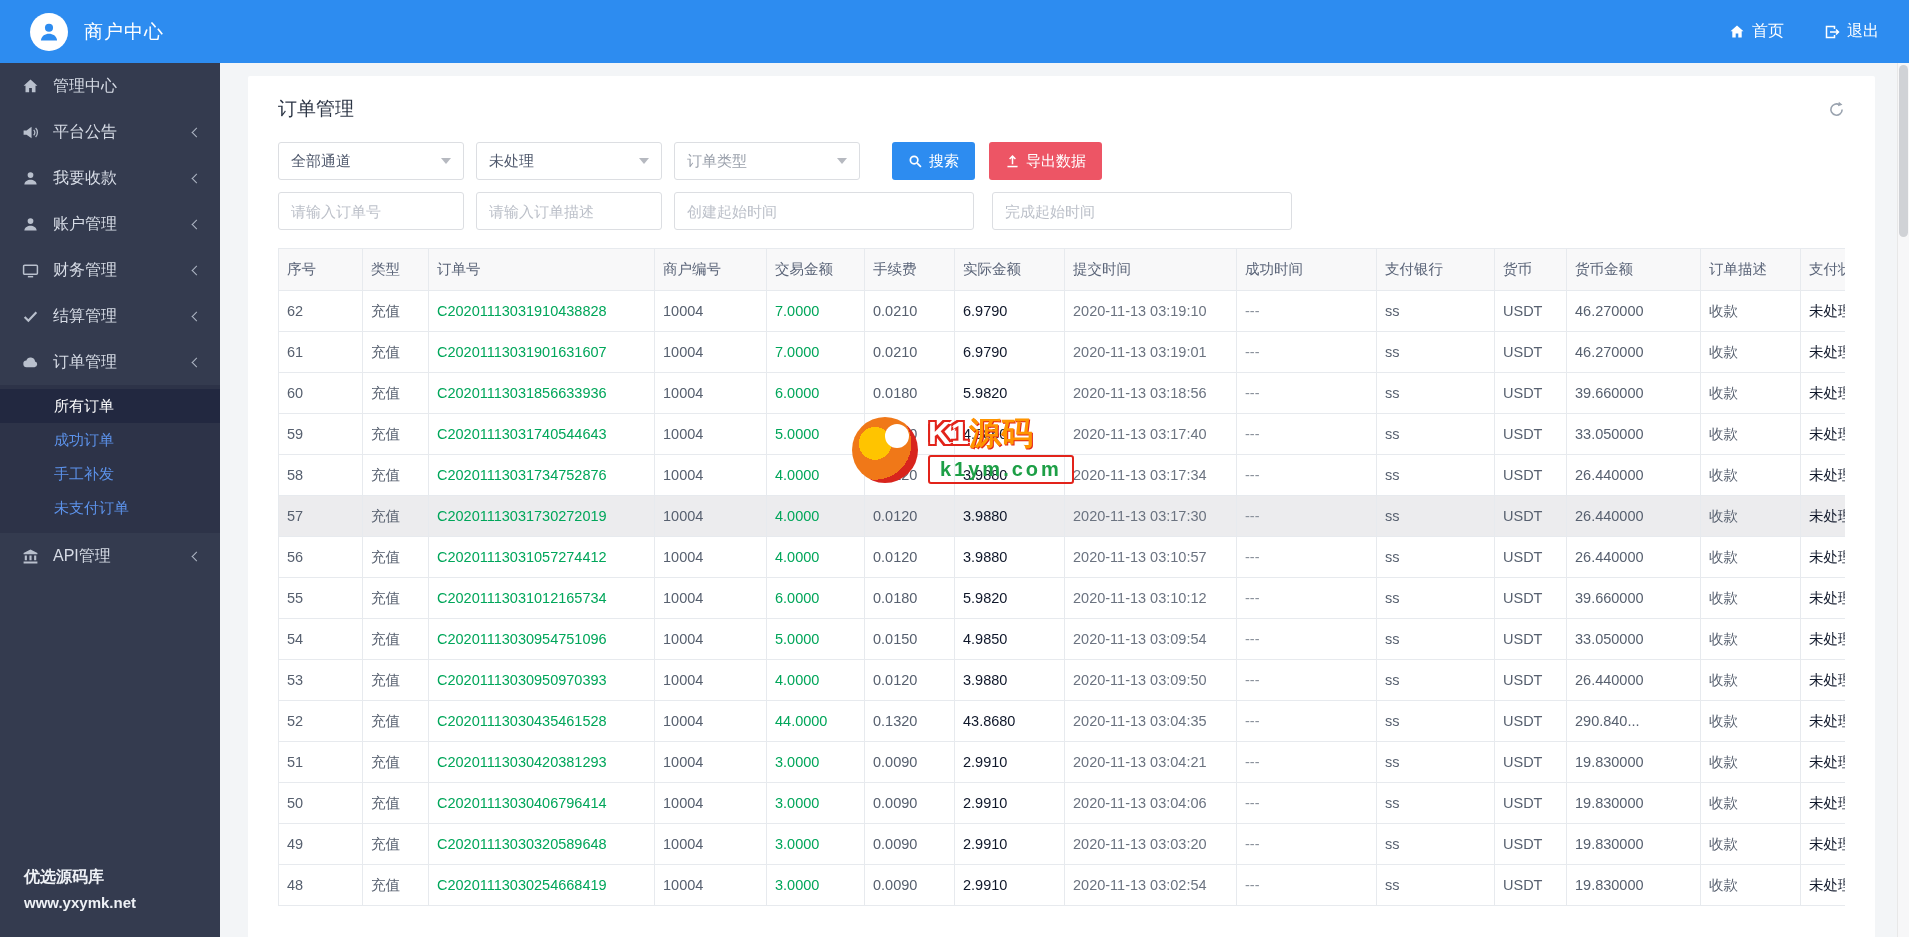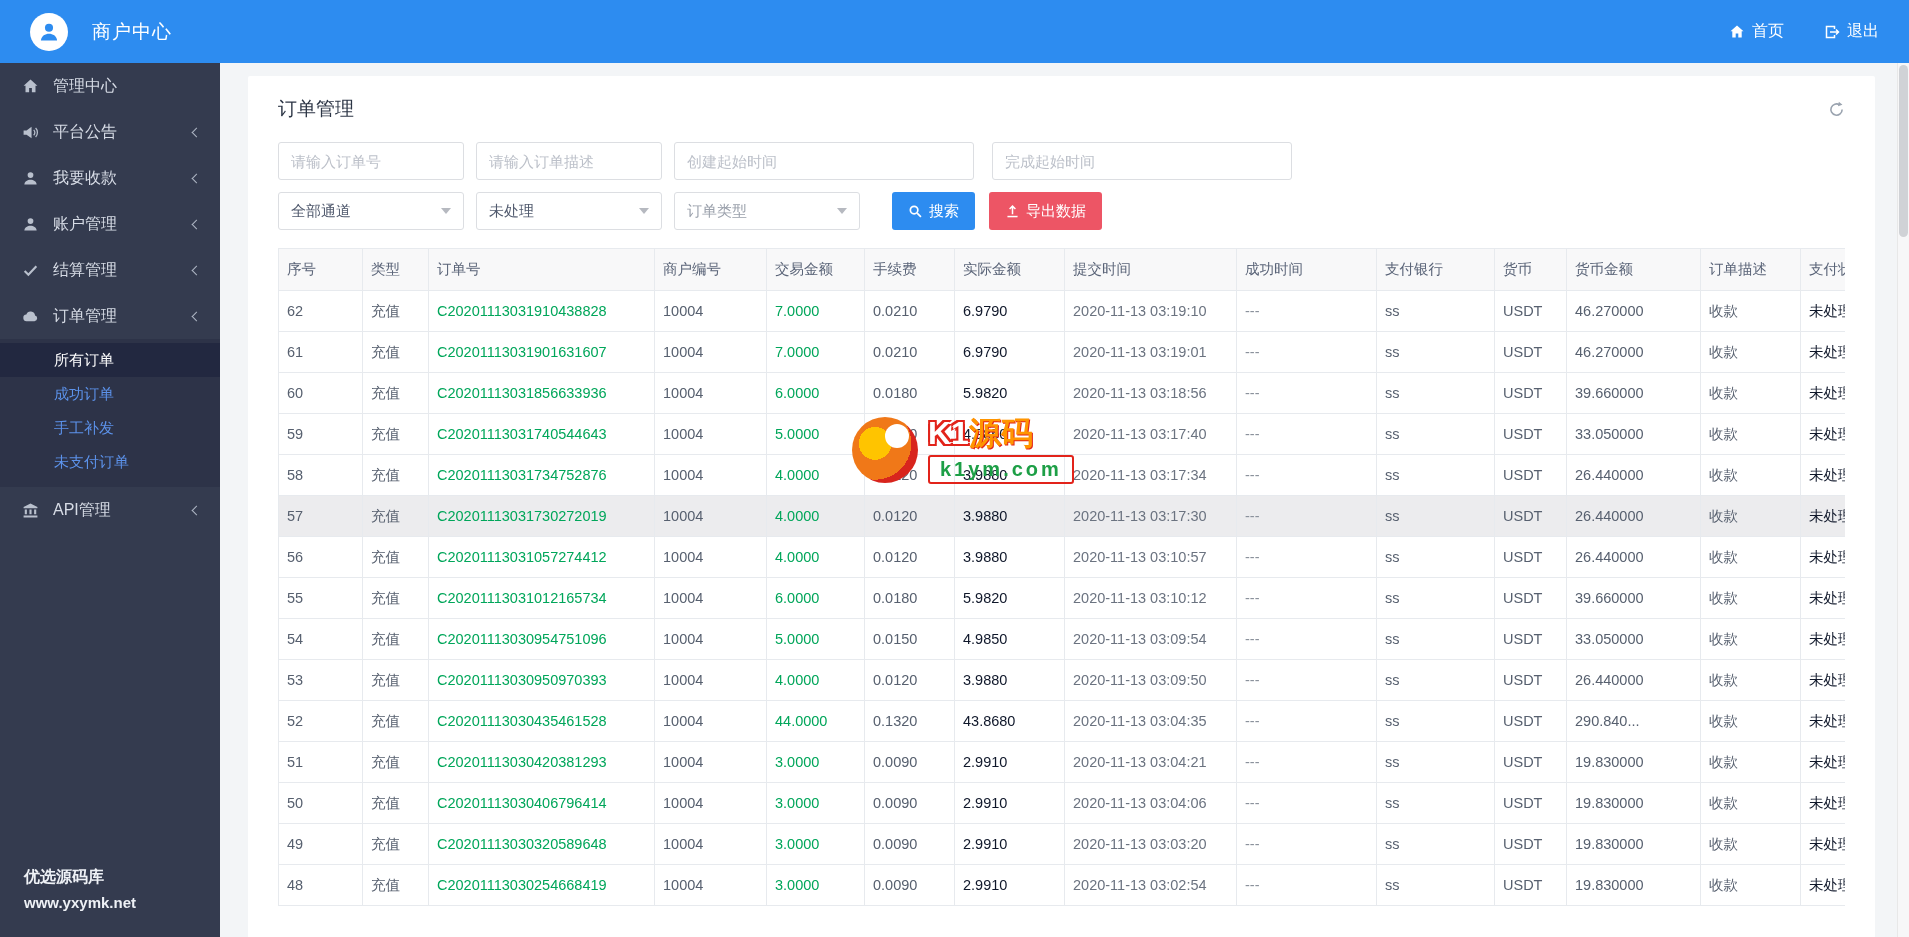--- a/index.html
+++ b/index.html
@@ -4,21 +4,21 @@
 <style>
   *{margin:0;padding:0;box-sizing:border-box}
   html,body{width:1909px;height:937px;overflow:hidden;background:#f3f5f7;
     font-family:"Liberation Sans","DejaVu Sans",sans-serif;color:#515a6e}
   
   .topbar{position:fixed;top:0;left:0;width:1909px;height:63px;background:#2d8cf0;
     display:flex;align-items:center;justify-content:space-between;padding:0 30px;z-index:50}
   .tb-left{display:flex;align-items:center}
   .avatar{width:38px;height:38px;border-radius:50%;background:#fff;display:flex;
     align-items:center;justify-content:center;overflow:hidden}
-  .brand{color:#fff;font-size:19px;margin-left:24px;letter-spacing:1px}
+  .brand{color:#fff;font-size:19px;margin-left:16px;letter-spacing:1px}
   .tb-right{display:flex;}
   .tb-link{display:flex;align-items:center;color:#fff;font-size:16px;margin-left:40px;
     cursor:pointer;text-decoration:none}
   .tb-ico{display:flex;margin-right:7px}
   
   .sidebar{position:fixed;left:0;top:63px;width:220px;height:874px;background:#343b4f;z-index:40}
   .side-menu{padding-top:0}
   .side-item{height:46px;display:flex;align-items:center;padding:0 20px;font-size:16px;
     color:#d7dce6;cursor:pointer}
   .side-item .ico{width:20px;display:flex;justify-content:center;margin-right:13px;color:#b9c0cd}
@@ -157,20 +157,30 @@
             <circle cx="8" cy="4.8" r="2.7" fill="currentColor"></circle>
             <path fill="currentColor" d="M2.2 13.6c.4-3 2.9-4.4 5.8-4.4s5.4 1.4 5.8 4.4z"></path>
           </svg>
         </span>
         <span class="lab">账户管理</span>
         <i class="chev left"></i>
       </div>
       <div class="side-item">
         <span class="ico">
           <svg viewBox="0 0 16 16" width="17" height="17">
+            <rect x="1.5" y="3" width="13" height="8.5" rx="1" fill="none" stroke="currentColor" stroke-width="1.4"></rect>
+            <path stroke="currentColor" stroke-width="1.4" d="M5.5 13.8h5"></path>
+          </svg>
+        </span>
+        <span class="lab">财务管理</span>
+        <i class="chev left"></i>
+      </div>
+      <div class="side-item">
+        <span class="ico">
+          <svg viewBox="0 0 16 16" width="17" height="17">
             <path fill="none" stroke="currentColor" stroke-width="2" d="M2.5 8.5l3.5 3.5 7.5-8"></path>
           </svg>
         </span>
         <span class="lab">结算管理</span>
         <i class="chev left"></i>
       </div>
       <div class="side-item">
         <span class="ico">
           <svg viewBox="0 0 16 16" width="17" height="17">
             <path fill="currentColor" d="M12.3 7.1a4.2 4.2 0 0 0-8.2-.9 3.1 3.1 0 0 0 .5 6.2h7.2a2.7 2.7 0 0 0 .5-5.3z"></path>
@@ -207,27 +217,20 @@
       <h2 class="card-title">订单管理</h2>
       <span class="refresh">
         <svg viewBox="0 0 16 16" width="17" height="17">
             <path fill="none" stroke="#9aa3af" stroke-width="1.5" d="M13.3 8A5.3 5.3 0 1 1 10.9 3.6"></path>
             <path fill="#9aa3af" d="M10.2 0.8l3.4 2.8-4.2 1.4z"></path>
           </svg>
       </span>
     </div>
 
     <div class="filters-row">
-      <input class="f-input w-sm" placeholder="请输入订单号" style="">
-      <input class="f-input w-sm" placeholder="请输入订单描述" style="">
-      <input class="f-input w-lg" placeholder="创建起始时间" style="">
-      <input class="f-input w-lg ml-lg" placeholder="完成起始时间" style="">
-    </div>
-
-    <div class="filters-row">
       <div class="f-select">
         <span>全部通道</span>
         <i class="caret"></i>
       </div>
       <div class="f-select">
         <span>未处理</span>
         <i class="caret"></i>
       </div>
       <div class="f-select muted">
         <span>订单类型</span>
@@ -244,20 +247,27 @@
       </button>
       <button class="btn btn-danger">
         <span class="bico">
           <svg viewBox="0 0 16 16" width="15" height="15">
               <path fill="none" stroke="#fff" stroke-width="1.6" d="M8 11V2.8M4.9 5.4 8 2.3l3.1 3.1"></path>
               <path fill="none" stroke="#fff" stroke-width="1.6" d="M2.6 13.4h10.8"></path>
             </svg>
         </span>
         <span>导出数据</span>
       </button>
+    </div>
+
+    <div class="filters-row">
+      <input class="f-input w-sm" placeholder="请输入订单号" style="">
+      <input class="f-input w-sm" placeholder="请输入订单描述" style="">
+      <input class="f-input w-lg" placeholder="创建起始时间" style="">
+      <input class="f-input w-lg ml-lg" placeholder="完成起始时间" style="">
     </div>
 
     <div class="table-wrap">
       <table class="orders">
         <colgroup>
           <col style="width:84px">
             <col style="width:66px">
             <col style="width:226px">
             <col style="width:112px">
           <col style="width:98px">

